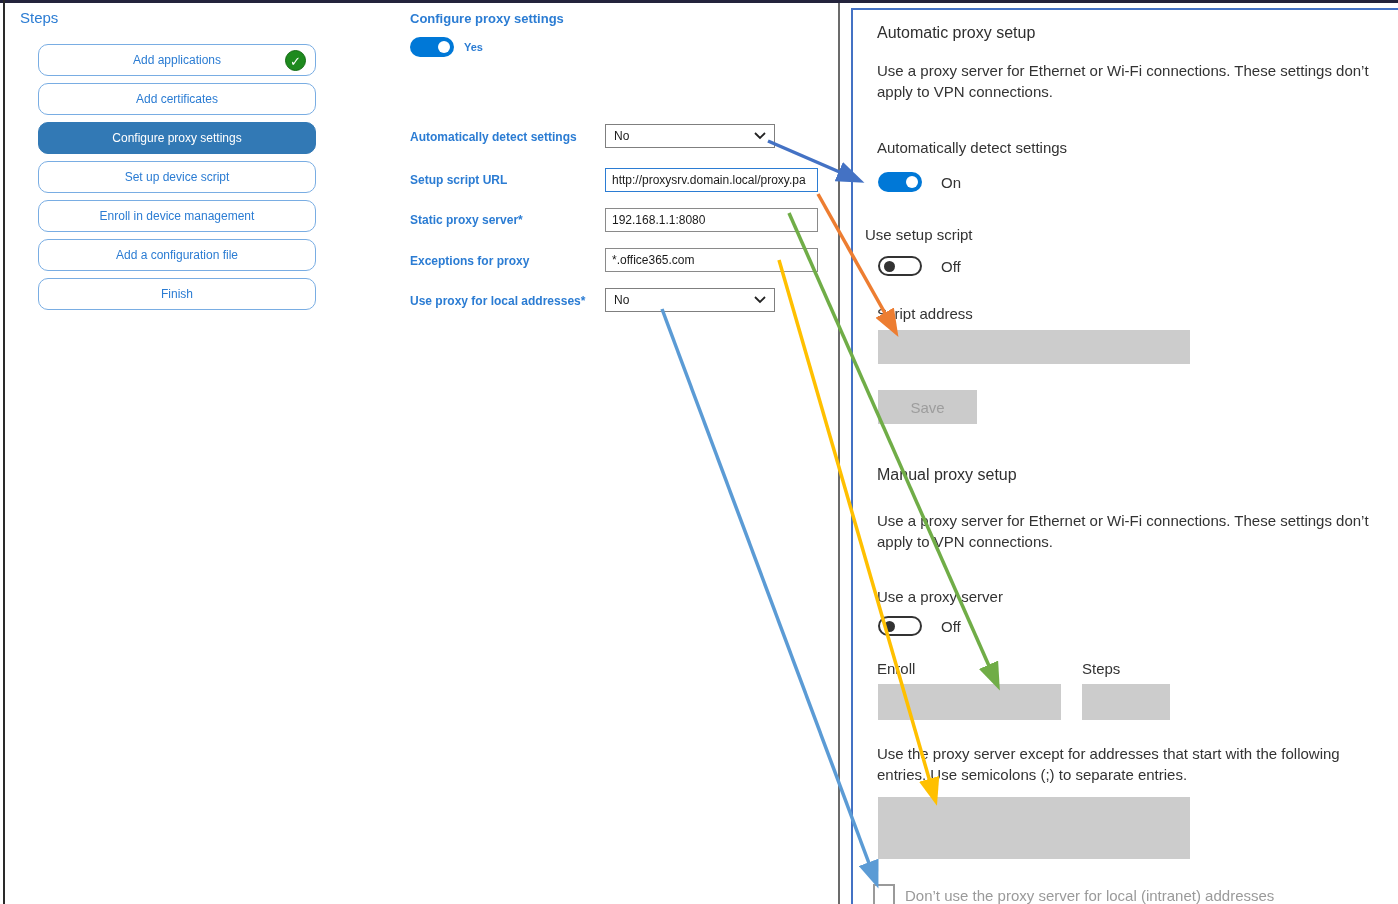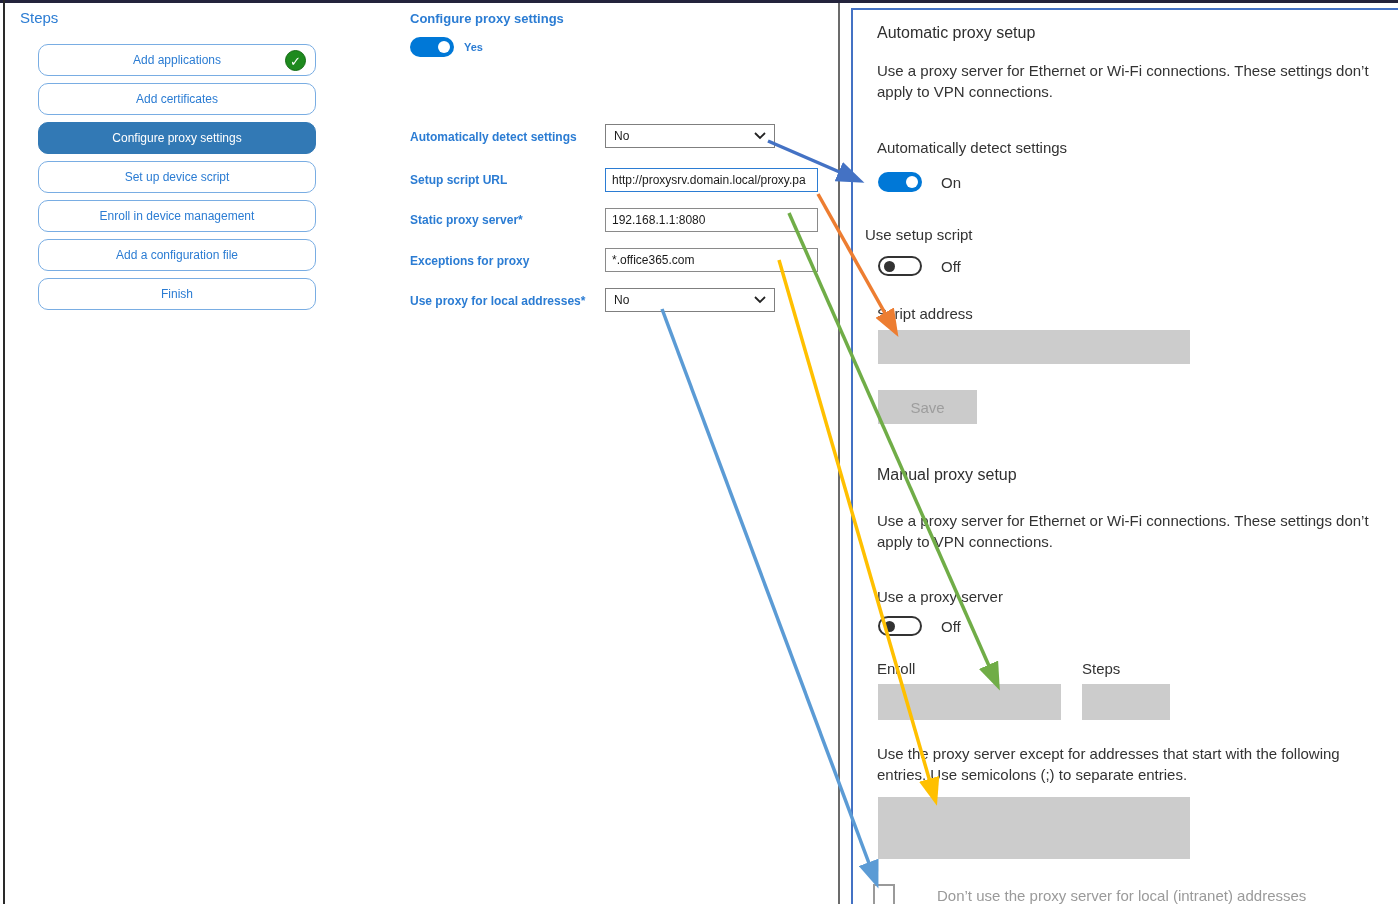--- a/index.html
+++ b/index.html
@@ -45,21 +45,21 @@
                     border:2px solid #4472c4; background:#fff; }
   .sp { position:absolute; color:#333; }
   .sp-h { font-size:16px; font-weight:400; color:#2f2f2f; }
   .sp-p { font-size:15px; line-height:1.4; color:#333; }
   .sp-lbl { font-size:15px; color:#333; }
   .sp-state { font-size:15px; color:#333; }
   .gray-box { position:absolute; background:#cccccc; }
   .save-btn { position:absolute; left:25px; top:380px; width:99px; height:34px; background:#cbcbcb;
               color:#9d9d9d; font-size:15px; border:none; cursor:pointer; }
   .cbx { position:absolute; left:20px; top:874px; width:22px; height:22px; border:2px solid #9a9a9a; background:#fff; }
-  .cbx-label { position:absolute; left:52px; top:877px; font-size:15px; color:#9a9a9a; white-space:nowrap;margin-left:32px; }
+  .cbx-label { position:absolute; left:52px; top:877px; font-size:15px; color:#9a9a9a; white-space:nowrap; }
 
   
   .arrows { position:absolute; left:0; top:0; width:1398px; height:904px; pointer-events:none; z-index:50; }
 
   .chev { display:inline-block; }
 </style>
 </head>
 <body>
 
 <div class="frame-top"></div>

